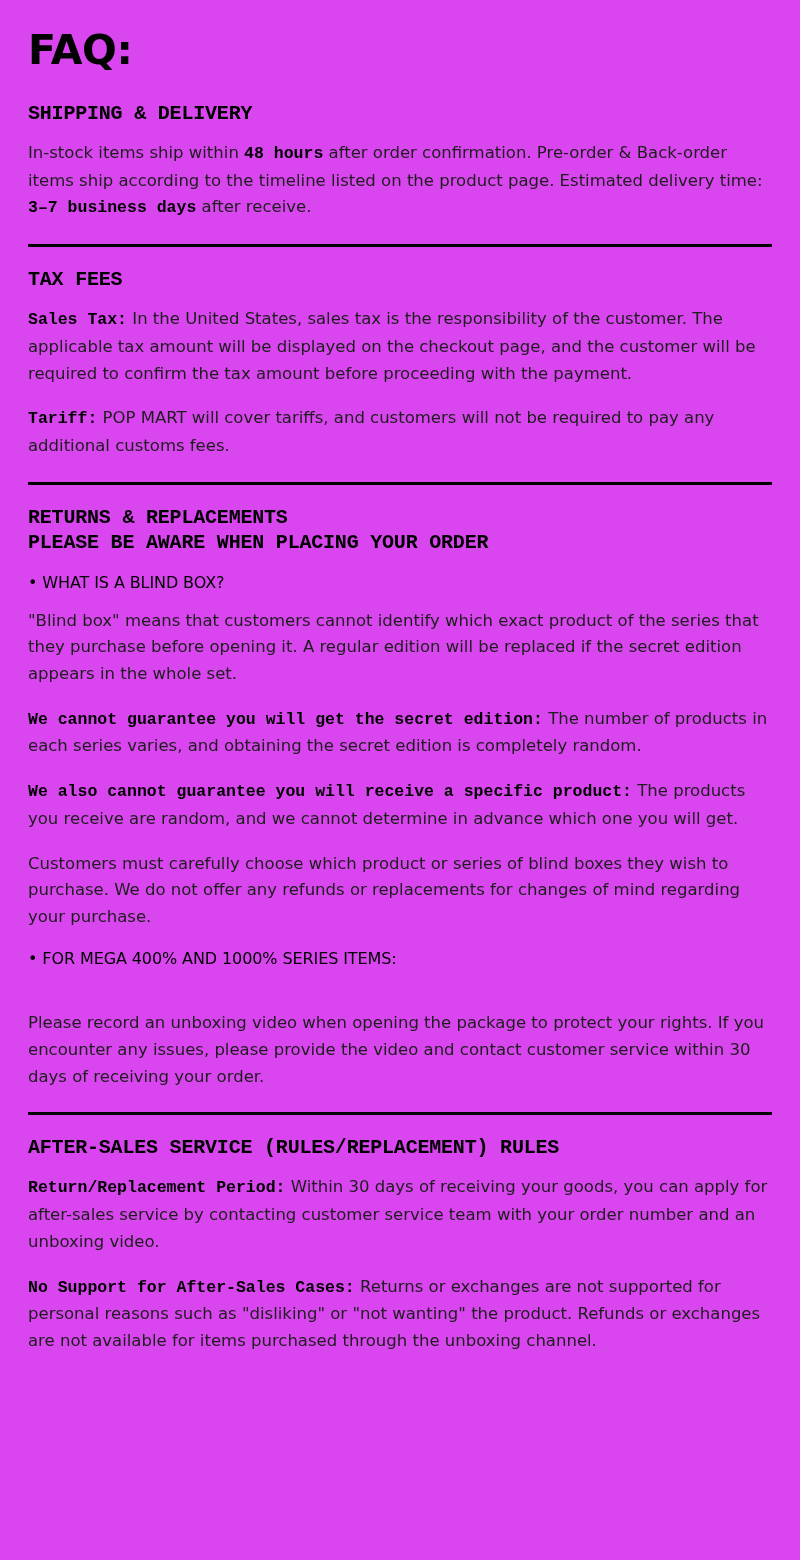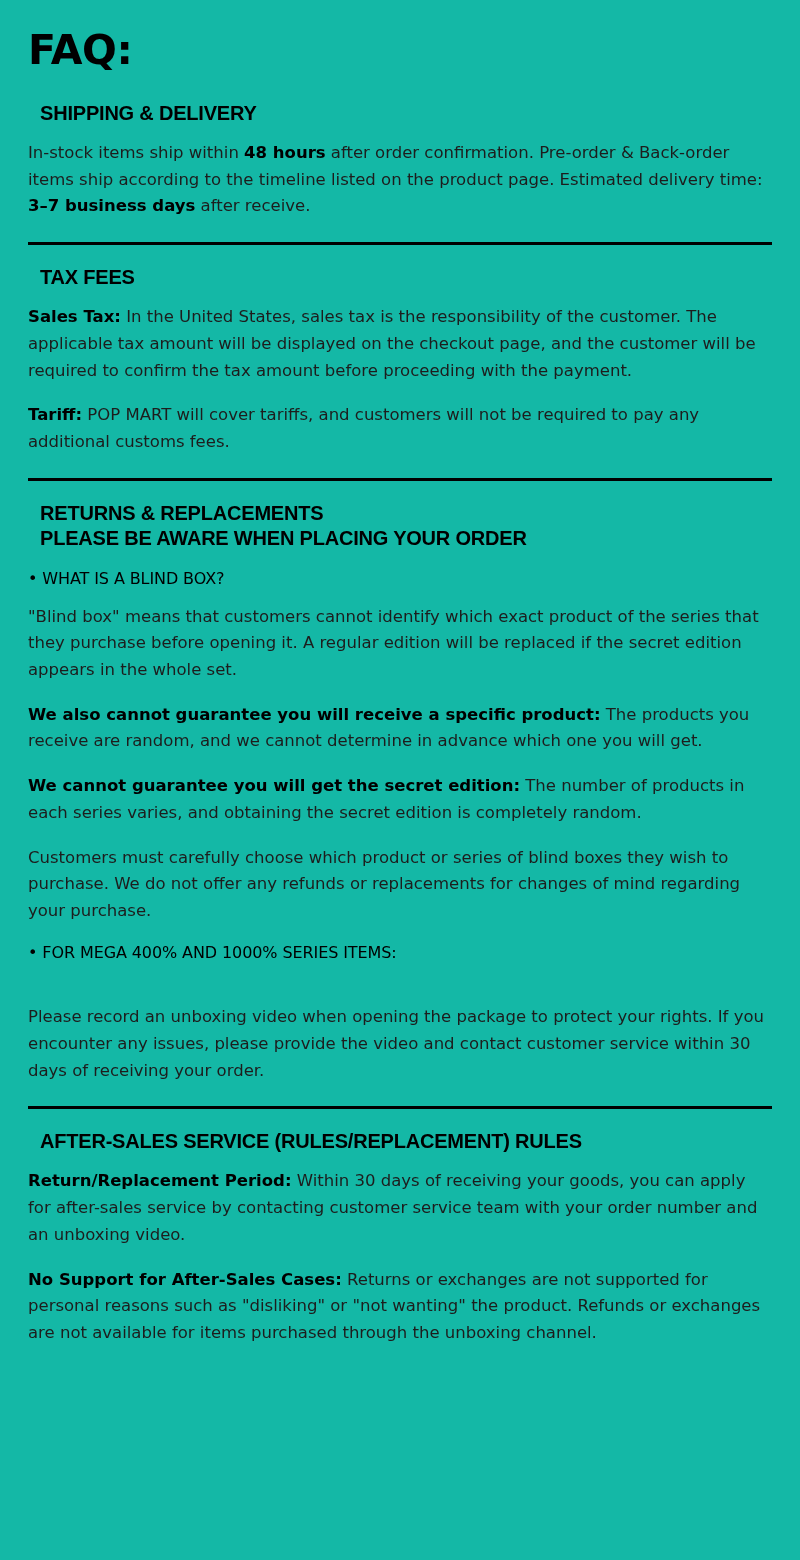--- a/index.html
+++ b/index.html
@@ -12,41 +12,41 @@
     min-height: 1560px;
     font-family: "DejaVu Sans", sans-serif;
     color: #1a1a1a;
     -webkit-font-smoothing: antialiased;
   }
   .page {
     width: 800px;
     min-height: 1560px;
     box-sizing: border-box;
     padding: 30px 28px 24px 28px;
-    background: #14b8a6;
+    background: #d946ef;
   }
   .faq-title {
     font-family: "DejaVu Sans", sans-serif;
     font-weight: bold;
     font-size: 41px;
     letter-spacing: -0.5px;
     line-height: 1;
     margin: 0 0 30px 0;
     color: #000000;
   }
   .section {
     margin-bottom: 0;
   }
   .section-heading {
-    font-family: Liberation Sans, sans-serif;
+    font-family: Liberation Mono, monospace;
     font-weight: bold;
     font-size: 20px;
     letter-spacing: -0.2px;
     line-height: 1.25;
-    margin: 0 0 14px 12px;
+    margin: 0 0 14px 0;
     color: #000000;
   }
   .section-heading.multi {
     margin-bottom: 18px;
   }
   .sub-heading {
     font-family: "DejaVu Sans", sans-serif;
     font-weight: normal;
     font-size: 16px;
     letter-spacing: -0.1px;
@@ -59,20 +59,21 @@
     line-height: 1.62;
     margin: 0 0 18px 0;
     color: #1d1d1d;
   }
   p.body:last-child {
     margin-bottom: 0;
   }
   b, strong {
     font-weight: bold;
     color: #000000;
+    font-family: Liberation Mono, monospace;
   }
   .rule {
     border: 0;
     border-top: 3px solid #000000;
     margin: 22px 0 20px 0;
   }
 </style>
 </head>
 <body>
 
@@ -96,22 +97,22 @@
   <hr class="rule">
 
   <div class="section">
     <h2 class="section-heading multi">
       <span>RETURNS &amp; REPLACEMENTS</span><br>
       <span>PLEASE BE AWARE WHEN PLACING YOUR ORDER</span>
     </h2>
 
     <h3 class="sub-heading">• WHAT IS A BLIND BOX?</h3>
     <p class="body"><span>"Blind box" means that customers cannot identify which exact product of the series that they purchase before opening it. A regular edition will be replaced if the secret edition appears in the whole set.</span></p>
+    <p class="body"><b>We cannot guarantee you will get the secret edition:</b><span> The number of products in each series varies, and obtaining the secret edition is completely random.</span></p>
     <p class="body"><b>We also cannot guarantee you will receive a specific product:</b><span> The products you receive are random, and we cannot determine in advance which one you will get.</span></p>
-    <p class="body"><b>We cannot guarantee you will get the secret edition:</b><span> The number of products in each series varies, and obtaining the secret edition is completely random.</span></p>
     <p class="body"><span>Customers must carefully choose which product or series of blind boxes they wish to purchase. We do not offer any refunds or replacements for changes of mind regarding your purchase.</span></p>
 
     <h3 class="sub-heading">• FOR MEGA 400% AND 1000% SERIES ITEMS:</h3>
     <p class="body"><br><span>Please record an unboxing video when opening the package to protect your rights. If you encounter any issues, please provide the video and contact customer service within 30 days of receiving your order.</span></p>
   </div>
 
   <hr class="rule">
 
   <div class="section">
     <h2 class="section-heading">AFTER-SALES SERVICE (RULES/REPLACEMENT) RULES</h2>

